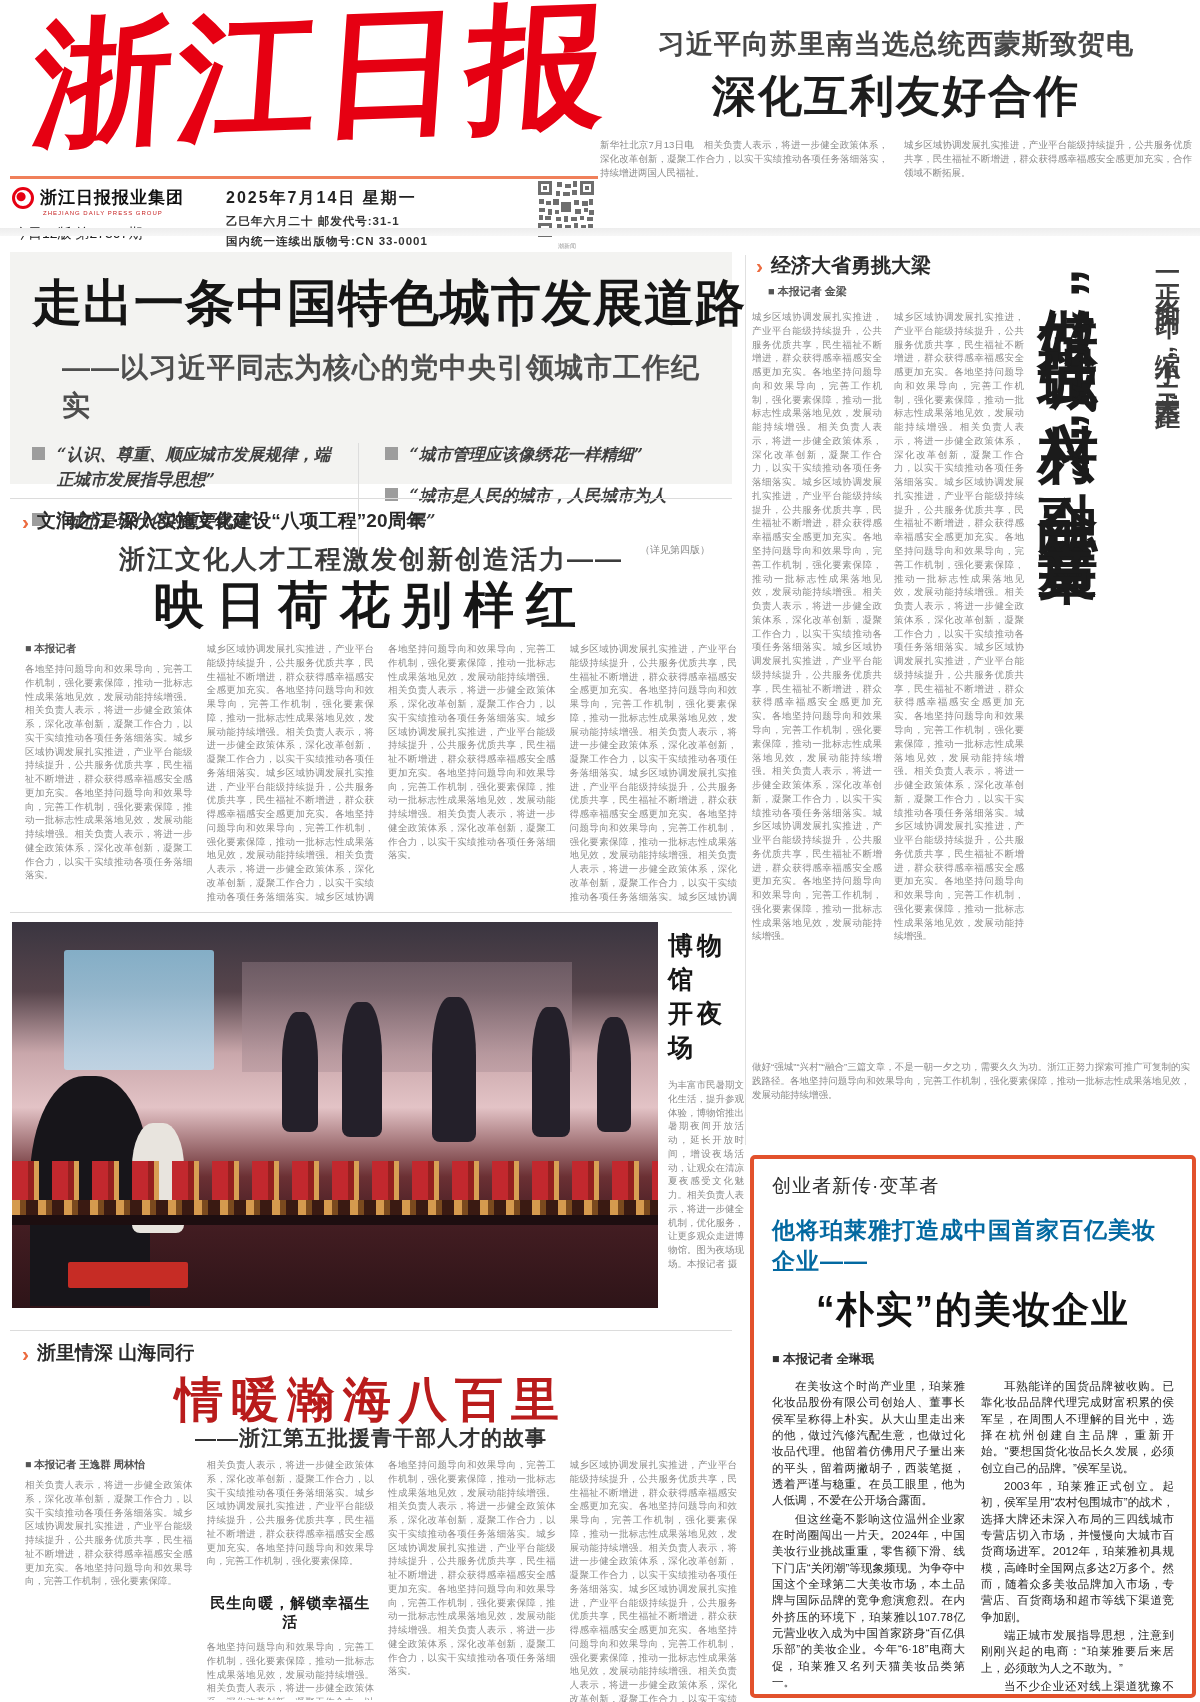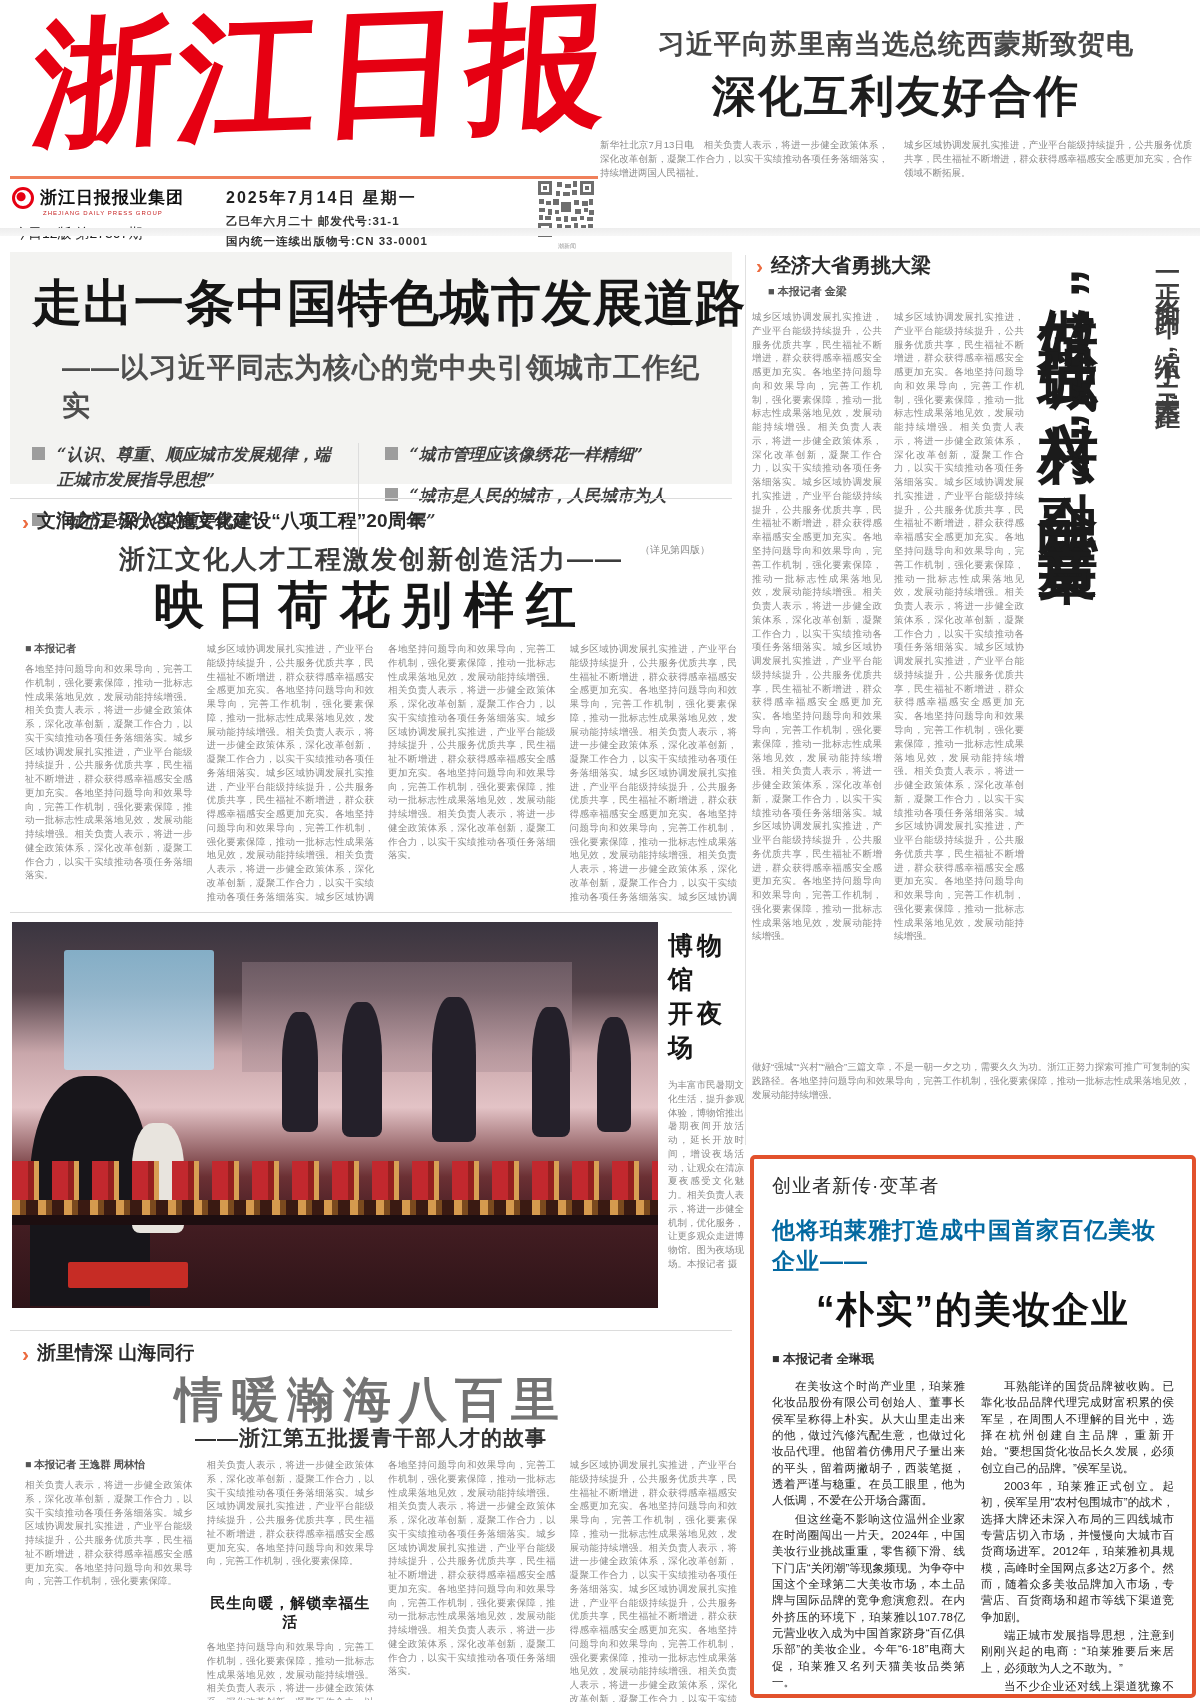--- a/index.html
+++ b/index.html
@@ -59,21 +59,21 @@
   .ph-gold{position:absolute;left:0;top:72%;width:100%;height:16px;
            background:repeating-linear-gradient(90deg,#d59a4e 0 8px,#7a4a1e 8px 14px,#3a1a12 14px 26px);}
   .ph-shelf{position:absolute;left:0;top:76%;width:100%;height:10px;background:#1d0e10;}
   .sil{position:absolute;border-radius:40% 40% 8px 8px;background:#24202a;}
   .ph-kid{position:absolute;left:120px;top:52%;width:52px;height:110px;border-radius:40% 40% 8px 8px;background:#e8e4de;}
   .ph-woman{position:absolute;left:18px;top:40%;width:120px;height:230px;border-radius:45% 45% 0 0;background:#17151a;}
   .ph-redsign{position:absolute;left:56px;top:88%;width:120px;height:26px;background:#c62c25;border-radius:2px;}
   .cap-title{font-size:25px;font-weight:900;letter-spacing:4px;line-height:34px;color:#161616;}
   .cap-txt{margin-top:14px;}
 
-  .aid-h{font-size:48px;font-weight:900;text-align:center;letter-spacing:8px;color:#737373;}
+  .aid-h{font-size:48px;font-weight:900;text-align:center;letter-spacing:8px;color:#b91c1c;}
   .aid-sub{font-size:21px;font-weight:700;text-align:center;color:#333;letter-spacing:1px;}
   .aid-sh2{font-size:15px;font-weight:900;color:#1c1c1c;margin:10px 0 8px 0;text-align:center;letter-spacing:1px;}
 
   
   .vkick{writing-mode:vertical-rl;font-size:25px;font-weight:800;color:#3d3d3d;letter-spacing:7px;}
   .vbig{writing-mode:vertical-rl;font-size:60px;font-weight:900;color:#1b1b1b;letter-spacing:3px;line-height:1.0;}
 
   
   .fbox{box-sizing:border-box;border:4px solid #e2512c;border-radius:5px;background:#fff;
         padding:14px 18px 10px 18px;overflow:hidden;}

